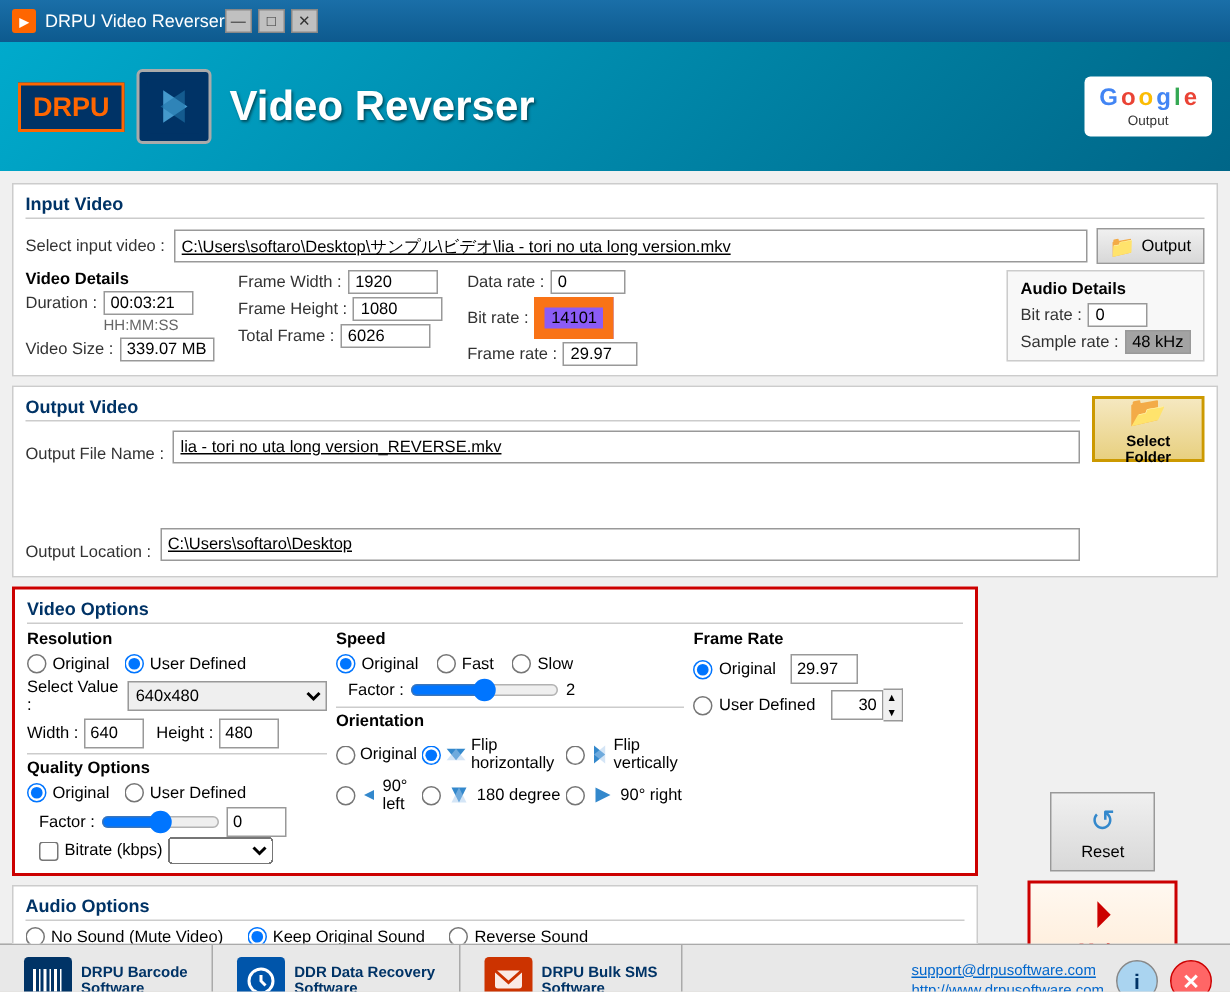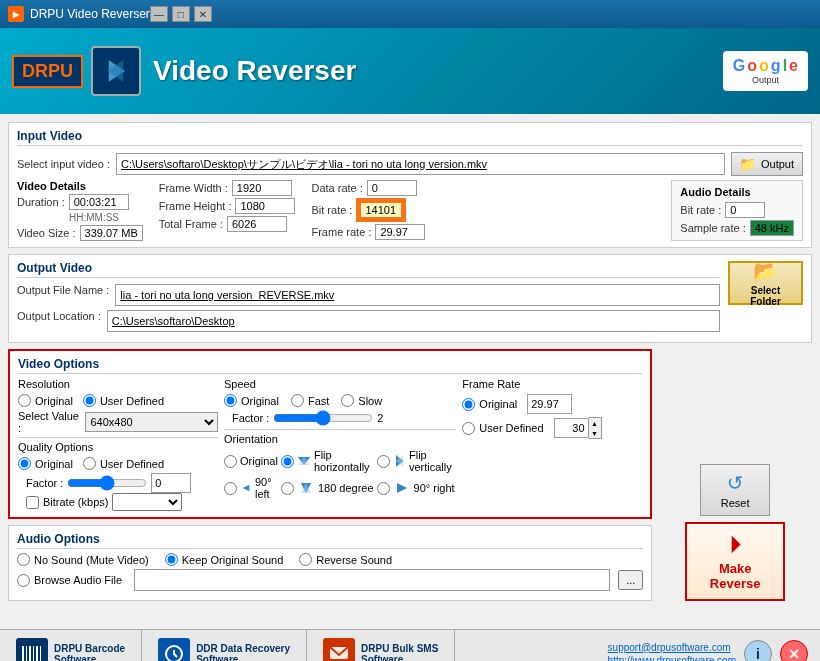--- a/index.html
+++ b/index.html
@@ -31,29 +31,29 @@
     .input-row { display: flex; align-items: center; gap: 6px; margin-bottom: 4px; }
     .input-label { font-size: 11px; white-space: nowrap; color: #333; }
     .text-input { flex: 1; height: 22px; border: 1px solid #999; padding: 2px 4px; font-size: 11px; background: white; text-decoration: underline; }
     .browse-btn { background: linear-gradient(to bottom, #f0f0f0, #d8d8d8); border: 1px solid #999; padding: 2px 8px; cursor: pointer; height: 24px; display: flex; align-items: center; gap: 4px; font-size: 11px; }
     .browse-icon { color: #cc8800; font-size: 14px; }
     .detail-row { display: flex; align-items: center; gap: 4px; font-size: 11px; }
     .detail-label { color: #333; white-space: nowrap; }
     .detail-value { background: white; border: 1px solid #999; padding: 1px 4px; min-width: 60px; font-size: 11px; }
 
     
-    .output-row { display: flex; align-items: flex-start; gap: 6px; margin-bottom: 4px; }
+    .output-row { display: flex; align-items: flex-end; gap: 6px; margin-bottom: 4px; }
 
     
     .select-folder-btn { background: linear-gradient(to bottom, #f5e8c0, #e8d080); border: 2px solid #cc9900; padding: 4px 8px; cursor: pointer; height: 44px; width: 75px; display: flex; flex-direction: column; align-items: center; justify-content: center; gap: 2px; font-size: 10px; font-weight: bold; }
     .folder-icon { font-size: 20px; color: #cc8800; }
 
     
     .video-options-section { border: 2px solid #cc0000; background: #fff; padding: 6px 8px; margin-bottom: 6px; }
-    .options-col-title { font-weight: normal; font-size: 11px; margin-bottom: 4px; }
+    .options-col-title { font-weight: bold; font-size: 11px; margin-bottom: 4px; }
     .radio-row { display: flex; align-items: center; gap: 4px; font-size: 11px; margin-bottom: 3px; }
     .radio-row input[type="radio"] { margin: 0; }
     .select-dropdown { height: 20px; border: 1px solid #999; font-size: 11px; width: 140px; }
     .small-input { width: 40px; height: 20px; border: 1px solid #999; padding: 1px 3px; font-size: 11px; }
 
     
     .audio-section { background: white; border: 1px solid #ccc; padding: 6px 8px; }
 
     
     .bottom-bar { background: #e8e8e8; border-top: 1px solid #aaa; height: 48px; display: flex; align-items: center; }
@@ -162,51 +162,51 @@
           <span class="detail-value" style="background:white;border:1px solid #999;padding:1px 4px;">6026</span>
         </div>
       </div>
       <div style="display:flex; flex-direction:column; gap:2px; margin-left:8px;">
         <div class="detail-row">
           <span class="detail-label">Data rate :</span>
           <span class="detail-value" style="background:white;border:1px solid #999;padding:1px 4px;min-width:50px;">0</span>
         </div>
         <div class="detail-row">
           <span class="detail-label">Bit rate :</span>
-          <span class="detail-value" style="background:#fef9c3;border:5px solid #f97316;padding:1px 4px;min-width:50px;">14101</span>
+          <span class="detail-value" style="background:#8b5cf6;border:7px solid #f97316;padding:1px 4px;min-width:50px;">14101</span>
         </div>
         <div class="detail-row">
           <span class="detail-label">Frame rate :</span>
           <span class="detail-value" style="background:white;border:1px solid #999;padding:1px 4px;min-width:50px;">29.97</span>
         </div>
       </div>
       <div style="margin-left:auto; border:1px solid #ccc; padding:4px 8px; background:#f8f8f8;">
         <span style="font-size:11px; font-weight:bold;">Audio Details</span>
         <div class="detail-row" style="margin-top:3px;">
           <span class="detail-label">Bit rate :</span>
           <span class="detail-value" style="background:white;border:1px solid #999;padding:1px 4px;min-width:40px;">0</span>
         </div>
         <div class="detail-row" style="margin-top:2px;">
           <span class="detail-label">Sample rate :</span>
-          <span class="detail-value" style="background:#15803d;border:1px solid #999;padding:1px 4px;min-width:40px;">48 kHz</span>
+          <span class="detail-value" style="background:#a3a3a3;border:1px solid #999;padding:1px 4px;min-width:40px;">48 kHz</span>
         </div>
       </div>
     </div>
   </div>
 
   <div class="section" style="display:flex; gap:8px; align-items:flex-start;">
     <div style="flex:1;">
       <div class="section-title">Output Video</div>
       <div class="output-row">
         <span class="input-label">Output File Name :</span>
         <input type="text" class="text-input" style="flex: 1 1 0%;" value="lia - tori no uta long version_REVERSE.mkv">
       </div>
       <div class="output-row">
         <span class="input-label">Output Location :</span>
-        <input type="text" class="text-input" style="flex: 1 1 0%;" value="C:\Users\softaro\Desktop">
+        <input type="text" class="text-input" style="flex: 1 1 0%; margin-top: 39px;" value="C:\Users\softaro\Desktop">
       </div>
     </div>
     <button class="select-folder-btn">
       <span class="folder-icon">📂</span>
       <span style="font-size:10px; font-weight:bold;">Select Folder</span>
     </button>
   </div>
 
   <div class="mid-section">
     <div class="mid-left">
@@ -221,20 +221,26 @@
               <input type="radio" name="resolution" style="">
               <label>Original</label>
               <input type="radio" name="resolution" checked="" style="margin-left: 6px;">
               <label>User Defined</label>
             </div>
             <div class="radio-row">
               <span>Select Value :</span>
               <select class="select-dropdown">
                 <option>640x480</option><option>320x240</option><option>1280x720</option><option>1920x1080</option>
               </select>
+            </div>
+            <div class="radio-row">
+              <span>Width :</span>
+              <input type="text" class="small-input" value="640" style="">
+              <span style="margin-left:4px;">Height :</span>
+              <input type="text" class="small-input" value="480" style="">
             </div>
             <hr class="hline">
             <div class="options-col-title">Quality Options</div>
             <div class="radio-row">
               <input type="radio" name="quality" checked="" style="">
               <label>Original</label>
               <input type="radio" name="quality" style="margin-left: 6px;">
               <label>User Defined</label>
             </div>
             <div class="factor-row">

